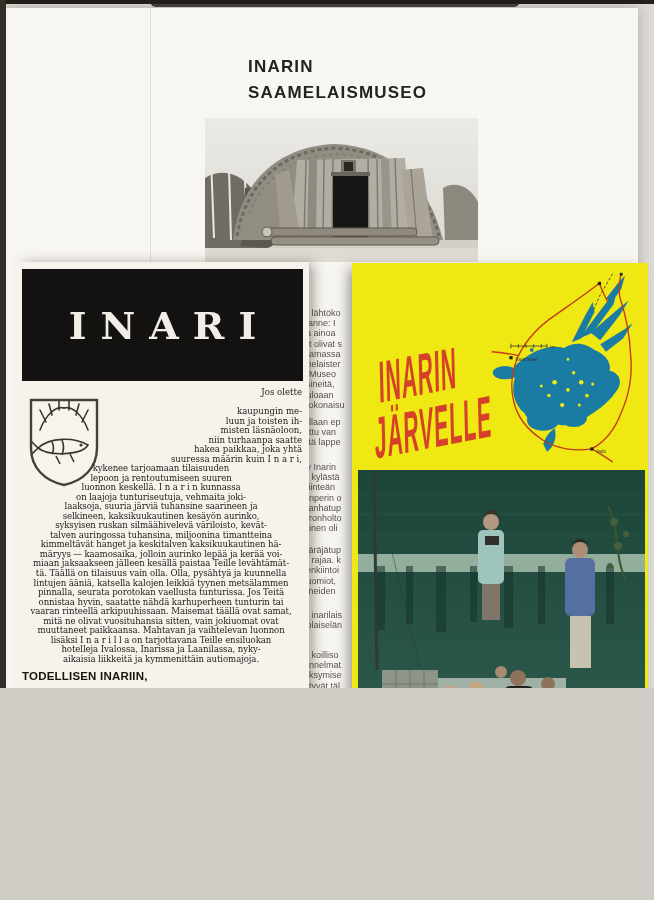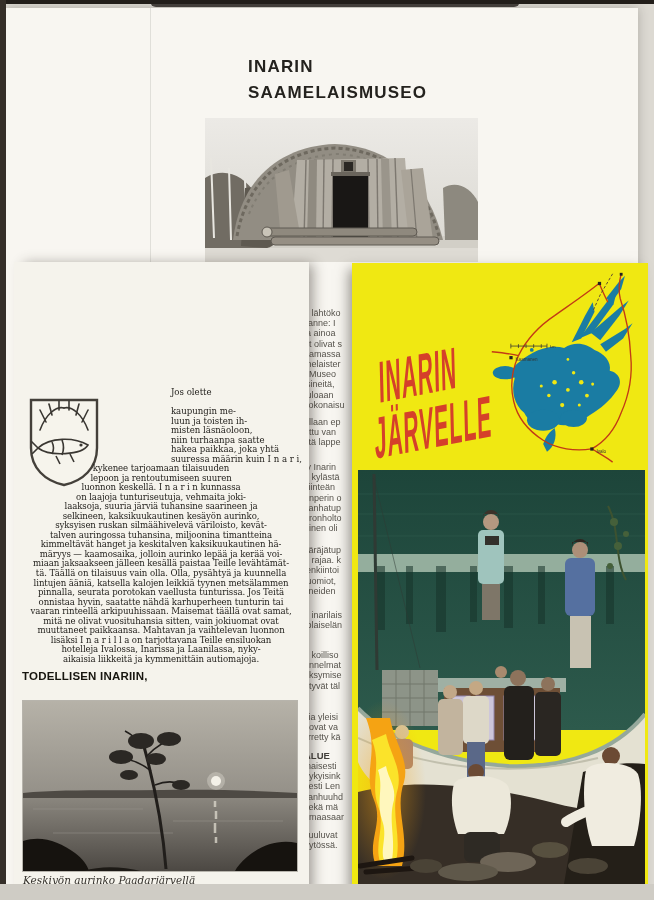--- a/index.html
+++ b/index.html
@@ -1,16 +1,16 @@
 <!DOCTYPE html>
 <html><head>
 <meta charset="utf-8">
 <style>
   html,body{margin:0;padding:0;background:#cfccc5;}
-  .scan{position:relative;width:654px;height:884px;overflow:hidden;
+  .scan{position:relative;width:654px;height:688px;overflow:hidden;
         background:#dcd9d2;font-family:"Liberation Sans",sans-serif;}
   .abs{position:absolute;}
 
   
   .edge-top{left:0;top:0;width:654px;height:4px;background:#221e1a;z-index:6;}
   .edge-top2{left:150px;top:0;width:370px;height:7px;background:#2a2622;border-radius:0 0 6px 6px;opacity:.85;z-index:6;}
   .edge-left{left:0;top:0;width:6px;height:900px;background:#352f29;z-index:6;}
 
   
   .museum-page{left:6px;top:8px;width:632px;height:892px;background:#f8f6f1;
@@ -23,21 +23,21 @@
   .frag-head{left:298px;font-size:9.5px;font-weight:bold;color:#44413c;}
 
   
   .inari{left:14px;top:262px;width:295px;height:638px;background:#f5f3ec;z-index:2;
          box-shadow:7px -1px 12px -3px rgba(50,45,38,.45);}
   .masthead{left:8px;top:7px;width:281px;height:112px;background:#141210;
             display:flex;align-items:center;justify-content:center;}
   .masthead-text{font-family:"DejaVu Serif",serif;font-weight:bold;font-size:38px;color:#f0eee6;
                  letter-spacing:14px;padding-left:14px;}
   .crest{left:12px;top:134px;width:76px;height:92px;}
-  .opening{left:156px;top:126px;width:133px;text-align:left;
+  .opening{left:156px;top:126px;width:133px;text-align:right;
            font-family:"DejaVu Serif",serif;font-size:8.6px;line-height:9.5px;color:#262420;
            white-space:nowrap;display:flex;flex-direction:column;align-items:center;}
   .bodytxt{left:6px;top:202px;width:282px;text-align:center;
            font-family:"DejaVu Serif",serif;font-size:8.6px;line-height:9.55px;color:#262420;
            letter-spacing:-0.1px;}
   .cta{left:8px;font-size:11.5px;font-weight:bold;letter-spacing:.2px;color:#17150f;white-space:nowrap;}
   .sun-photo{left:9px;top:439px;width:274px;height:170px;box-shadow:0 0 0 1px rgba(90,85,78,.4);}
   .caption{left:9px;top:612px;width:274px;text-align:left;font-family:"DejaVu Serif",serif;
            font-style:italic;font-size:10.5px;color:#33302b;}
 
@@ -120,20 +120,23 @@
     <div class="abs frag" style="top:537px">käräjätup<br>n rajaa. k<br>lenkiintoi<br>tuomiot,<br>yneiden</div>
     <div class="abs frag" style="top:602px">n inarilais<br>tolaiselän</div>
     <div class="abs frag" style="top:642px">n koilliso<br>ennelmat<br>äksymise<br>htyvät täl</div>
     <div class="abs frag" style="top:704px">kia yleisi<br>t ovat va<br>iirretty kä</div>
     <div class="abs frag-head" style="top:742px">ALUE</div>
     <div class="abs frag" style="top:753px">inaisesti<br>nykyisink<br>sesti Len<br>llanhuuhd<br>sekä mä<br>umaasaar</div>
     <div class="abs frag" style="top:822px">kuuluvat<br>äytössä.</div>
   </div>
 
   <div class="abs inari">
+    <div class="abs masthead">
+      <span class="masthead-text">INARI</span>
+    </div>
 
     <div class="abs crest">
       <svg width="76" height="92" viewBox="0 0 76 92">
         <path d="M5,4 H71 V52 C71,72 57,85 38,89 C19,85 5,72 5,52 Z" fill="#f6f4ec" stroke="#44403a" stroke-width="2.4"></path>
         <g fill="none" stroke="#3a3732" stroke-width="1.6" stroke-linecap="round">
           <path d="M14,34 C20,18 30,10 38,12"></path>
           <path d="M20,26 L14,14"></path>
             <path d="M26,19 L23,8"></path>
             <path d="M33,14 L33,5"></path>
           <path d="M62,34 C56,18 46,10 38,12"></path>

